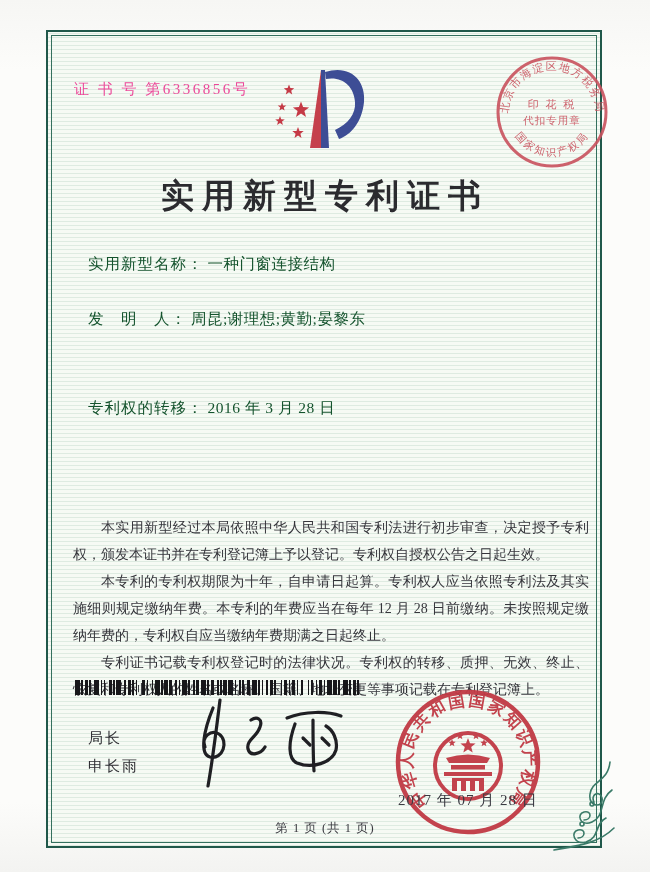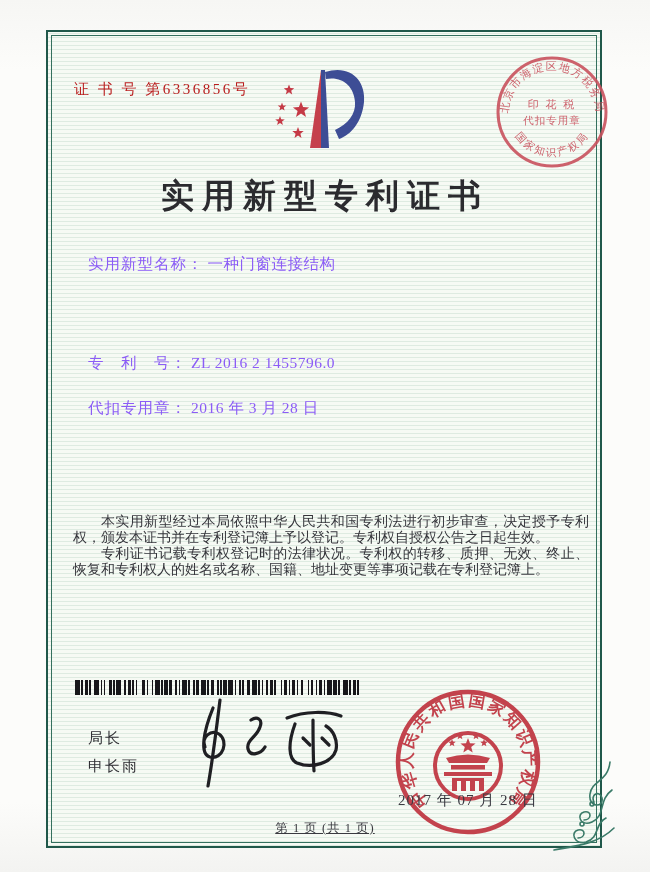--- a/index.html
+++ b/index.html
@@ -20,36 +20,36 @@
       rgba(125,175,150,.20) 0px, rgba(125,175,150,.20) 1px,
       rgba(255,255,255,0) 1px, rgba(255,255,255,0) 4px);
   }
   .frame-inner {
     position:absolute; inset:3px; border:1px solid #34705e;
   }
 
   .abs { position:absolute; }
 
   .cert-number {
-    left:74px; top:80px; font-size:15px; letter-spacing:2.5px; color:#b91c1c;
+    left:74px; top:80px; font-size:15px; letter-spacing:2.5px; color:#ec4899;
   }
 
   .logo-svg { left:268px; top:60px; }
 
   .cert-title {
     left:0; right:0; top:174px; text-align:center;
     font-size:33px; font-weight:bold; letter-spacing:8px; color:#2b2b2f;
   }
-  .field { position:absolute; left:88px; font-size:15.5px; color:#8b5cf6; white-space:nowrap; }
+  .field { position:absolute; left:88px; font-size:15.5px; color:#14532d; white-space:nowrap; }
   .field .lbl { letter-spacing:1px; }
   .field .val { margin-left:4px; letter-spacing:.5px; }
 
   .body-text {
     left:73px; top:514px; width:516px;
-    font-size:14px; line-height:16px; color:#35353b;
+    font-size:14px; line-height:27px; color:#35353b;
     text-align:justify;
   }
   .body-text p { text-indent:2em; }
 
   .barcode {
     left:75px; top:680px; width:287px; height:15px;
     display:flex; align-items:stretch; overflow:hidden;
   }
   .barcode i { display:block; height:100%; background:#17171a; flex:0 0 auto; }
 
@@ -62,21 +62,21 @@
 
   .tax-seal-svg { left:493px; top:53px; opacity:.9; }
   .office-seal-svg { left:394px; top:688px; opacity:.95; }
 
   .seal-date {
     left:398px; top:791px; font-size:15px; color:#3a3a42; letter-spacing:1px; z-index:5;
   }
 
   .page-footer {
     left:0; right:0; top:820px; text-align:center; font-size:12.5px;
-    color:#3a3a40; letter-spacing:1px;text-decoration:underline;
+    color:#3a3a40; letter-spacing:1px;
   }
 
   .corner-flourish-svg { left:546px; top:760px; }
 
   svg text { font-family:"Liberation Serif","DejaVu Serif",serif; }
 </style>
 </head>
 <body>
 
 <div class="page">
@@ -95,29 +95,30 @@
     <polygon points="53,10 42,88 53,88" fill="#c5404c"></polygon>
     <polygon points="53,10 57,10 61,88 53,88" fill="#3d4d95"></polygon>
     <path d="M57,12 C82,4 98,20 96,42 C94,62 83,75 71,79 L67,70 C80,64 88,54 87,42 C86,26 74,16 58,19 Z" fill="#3d4d95"></path>
   </svg>
 
   <div class="abs cert-title">实用新型专利证书</div>
 
   <div class="field" style="top:254px">
     <span class="lbl">实用新型名称：</span><span class="val">一种门窗连接结构</span>
   </div>
-  <div class="field" style="top:353px">
-    <span class="lbl">专　利　号：</span><span class="val">ZL 2016 2 1455796.0</span>
+  <div class="field" style="top:309px">
+    <span class="lbl">发　明　人：</span><span class="val">周昆;谢理想;黄勤;晏黎东</span>
   </div>
   <div class="field" style="top:398px">
-    <span class="lbl">代扣专用章：</span><span class="val">2016 年 3 月 28 日</span>
+    <span class="lbl">专利权的转移：</span><span class="val">2016 年 3 月 28 日</span>
   </div>
 
   <div class="abs body-text">
     <p>本实用新型经过本局依照中华人民共和国专利法进行初步审查，决定授予专利权，颁发本证书并在专利登记簿上予以登记。专利权自授权公告之日起生效。</p>
+    <p>本专利的专利权期限为十年，自申请日起算。专利权人应当依照专利法及其实施细则规定缴纳年费。本专利的年费应当在每年 12 月 28 日前缴纳。未按照规定缴纳年费的，专利权自应当缴纳年费期满之日起终止。</p>
     <p>专利证书记载专利权登记时的法律状况。专利权的转移、质押、无效、终止、恢复和专利权人的姓名或名称、国籍、地址变更等事项记载在专利登记簿上。</p>
   </div>
 
   <div class="abs barcode" id="barcode">
       <i style="width: 4.8px; margin-right: 1.6px;"></i>
       <i style="width: 1.6px; margin-right: 1.6px;"></i>
       <i style="width: 3.2px; margin-right: 1.6px;"></i>
       <i style="width: 1.6px; margin-right: 3.2px;"></i>
       <i style="width: 4.8px; margin-right: 1.6px;"></i>
       <i style="width: 1.6px; margin-right: 1.6px;"></i>

